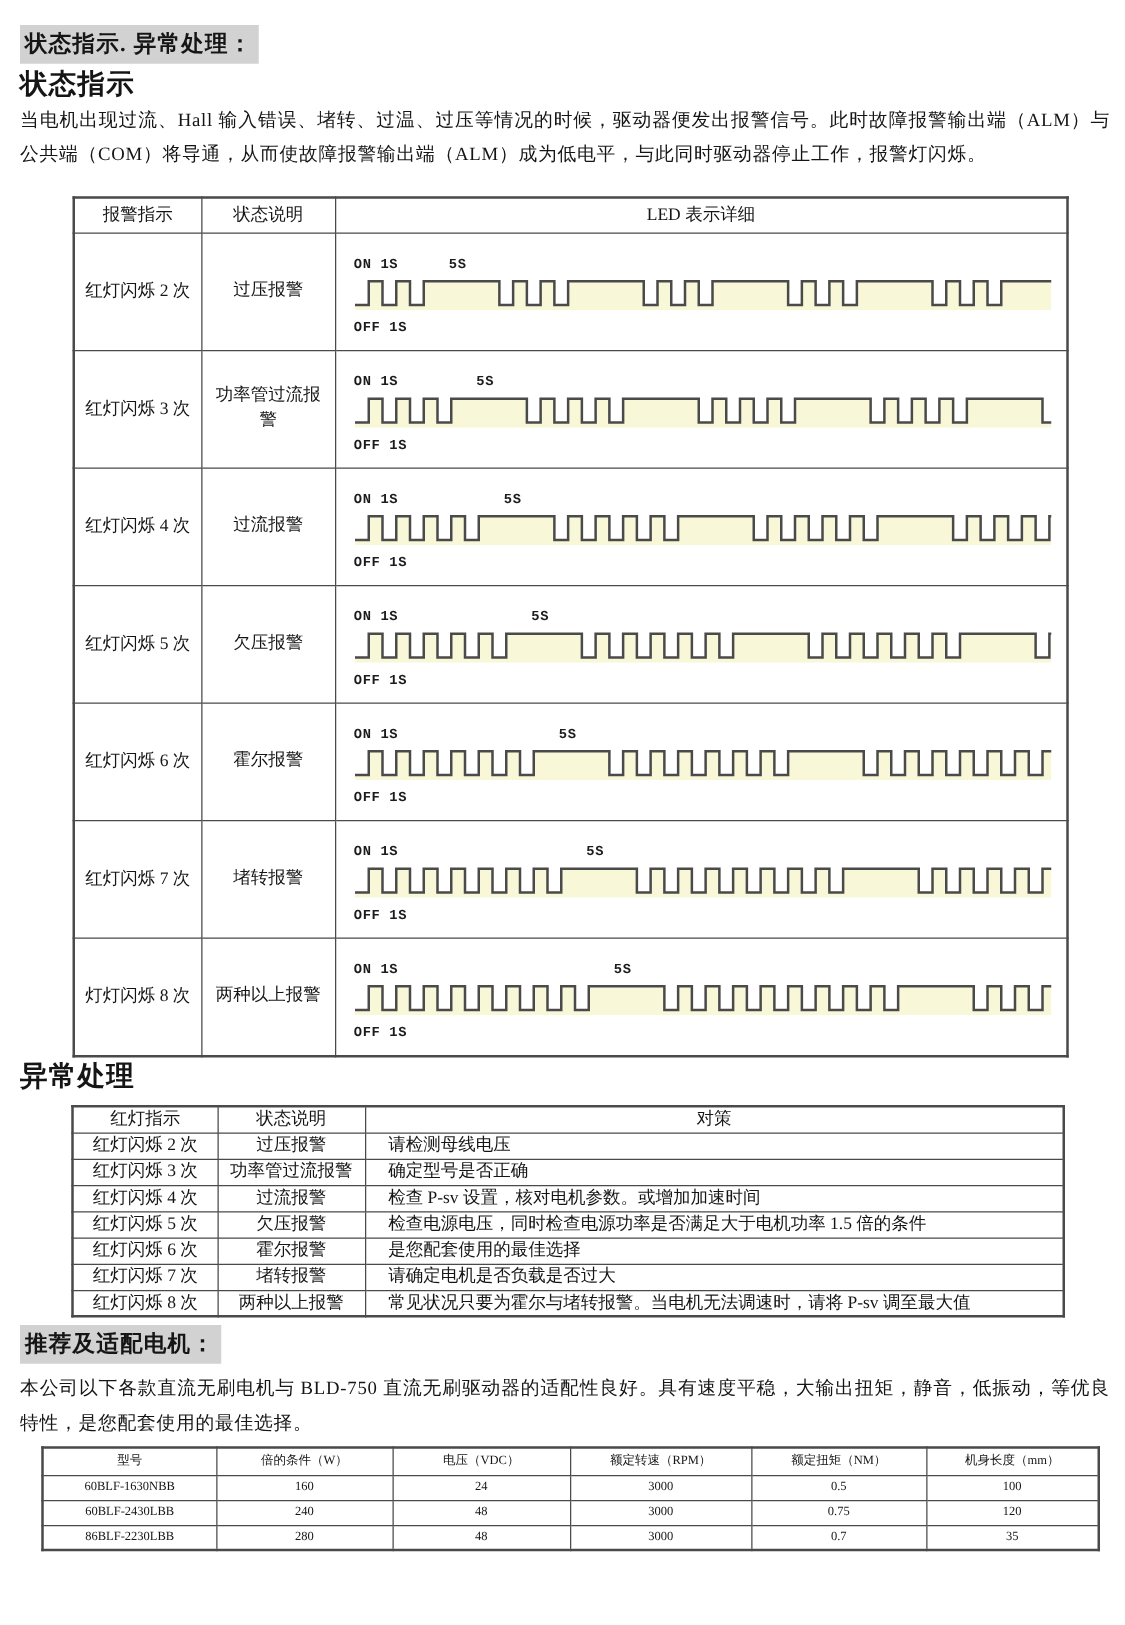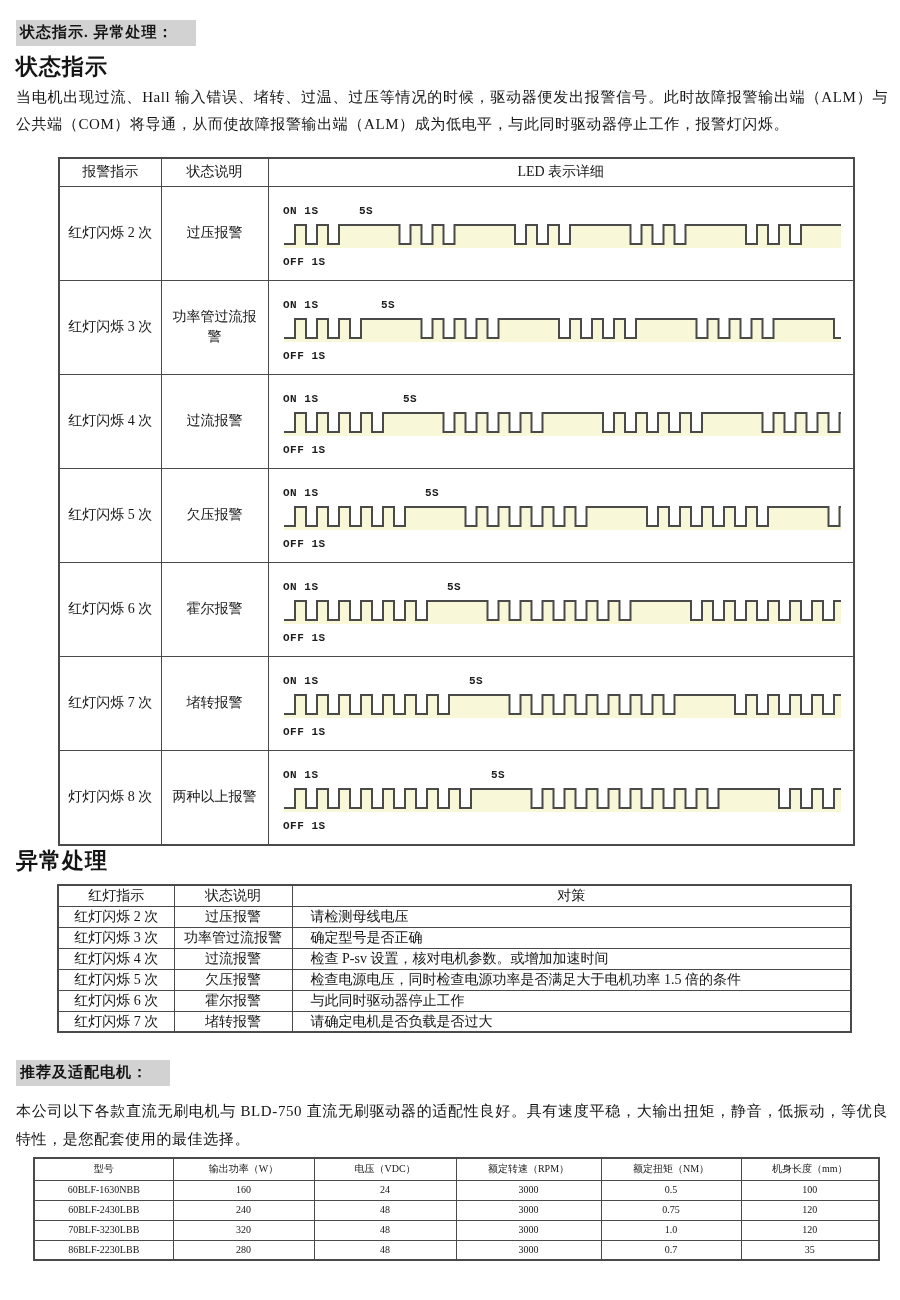--- a/index.html
+++ b/index.html
@@ -1,22 +1,22 @@
 <!DOCTYPE html>
 <html><head>
 <meta charset="utf-8">
 <style>
   html,body{margin:0;padding:0;background:#ffffff;}
   .page{
     position:relative;width:900px;height:1300px;overflow:hidden;background:#ffffff;
     font-family:"Liberation Serif","DejaVu Serif",serif;color:#151515;
   }
   .hl{
-    position:absolute;display:inline-block;font-weight:bold;font-size:15px;
-    background:var(--hl-bg,#d2d2d2);padding:3px 22px 4px 4px;letter-spacing:1px;white-space:nowrap;
+    position:absolute;display:inline-block;font-weight:bold;font-size:18px;
+    background:var(--hl-bg,#d2d2d2);padding:3px 5px 4px 4px;letter-spacing:1px;white-space:nowrap;
   }
   .h2{position:absolute;font-weight:bold;font-size:22px;letter-spacing:1px;white-space:nowrap;}
   .para{position:absolute;font-size:15px;line-height:27px;text-align:justify;letter-spacing:0.6px;}
   .pos-title{left:16px;top:20px;}
   .pos-s1{left:16px;top:52px;}
   .pos-p1{left:16px;top:84px;width:872px;}
   .pos-s2{left:16px;top:846px;}
   .pos-s3{left:16px;top:1060px;}
   .pos-p2{left:16px;top:1097px;width:872px;line-height:28px;}
 
@@ -202,46 +202,51 @@
           <td class="left">检查 P-sv 设置，核对电机参数。或增加加速时间</td>
         </tr>
         <tr>
           <td>红灯闪烁 5 次</td>
           <td>欠压报警</td>
           <td class="left">检查电源电压，同时检查电源功率是否满足大于电机功率 1.5 倍的条件</td>
         </tr>
         <tr>
           <td>红灯闪烁 6 次</td>
           <td>霍尔报警</td>
-          <td class="left">与此同时驱动器停止工作</td>
+          <td class="left">是您配套使用的最佳选择</td>
         </tr>
         <tr>
           <td>红灯闪烁 7 次</td>
           <td>堵转报警</td>
           <td class="left">请确定电机是否负载是否过大</td>
+        </tr>
+        <tr>
+          <td>红灯闪烁 8 次</td>
+          <td>两种以上报警</td>
+          <td class="left">常见状况只要为霍尔与堵转报警。当电机无法调速时，请将 P-sv 调至最大值</td>
         </tr>
       </tbody>
   </table>
 
   <div class="hl pos-s3">推荐及适配电机：</div>
   <div class="para pos-p2">本公司以下各款直流无刷电机与 BLD-750 直流无刷驱动器的适配性良好。具有速度平稳，大输出扭矩，静音，低振动，等优良特性，是您配套使用的最佳选择。</div>
 
   <table class="tbl t3">
     <colgroup>
         <col style="width:139px">
         <col style="width:141px">
         <col style="width:142px">
         <col style="width:145px">
         <col style="width:140px">
         <col style="width:138px">
       </colgroup>
     <thead>
       <tr>
         <th>型号</th>
-        <th>输出功率（W）</th>
+        <th>倍的条件（W）</th>
         <th>电压（VDC）</th>
         <th>额定转速（RPM）</th>
         <th>额定扭矩（NM）</th>
         <th>机身长度（mm）</th>
       </tr>
     </thead>
     <tbody id="motor-body">
         <tr>
           <td>60BLF-1630NBB</td>
           <td>160</td>
@@ -252,28 +257,20 @@
         </tr>
         <tr>
           <td>60BLF-2430LBB</td>
           <td>240</td>
           <td>48</td>
           <td>3000</td>
           <td>0.75</td>
           <td>120</td>
         </tr>
         <tr>
-          <td>70BLF-3230LBB</td>
-          <td>320</td>
-          <td>48</td>
-          <td>3000</td>
-          <td>1.0</td>
-          <td>120</td>
-        </tr>
-        <tr>
           <td>86BLF-2230LBB</td>
           <td>280</td>
           <td>48</td>
           <td>3000</td>
           <td>0.7</td>
           <td>35</td>
         </tr>
       </tbody>
   </table>
 

